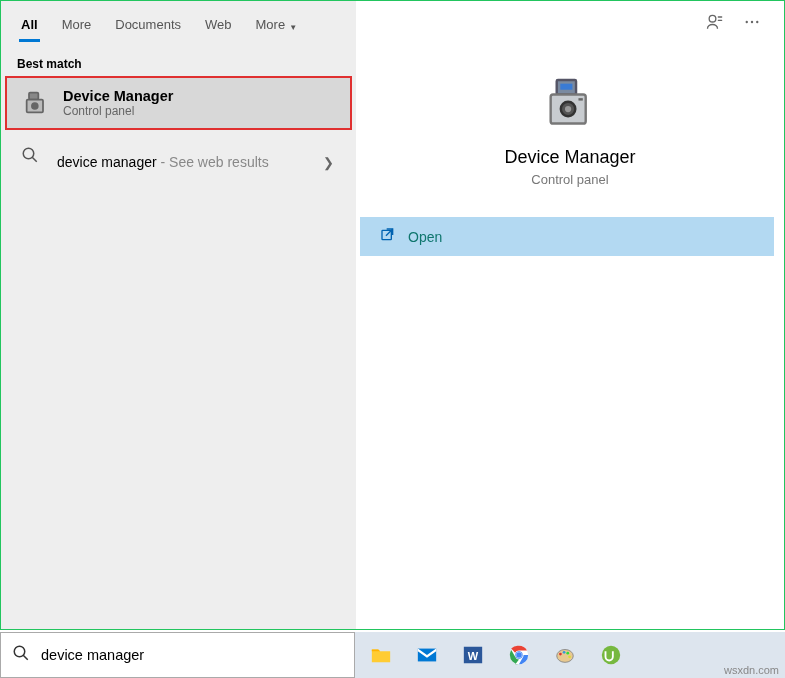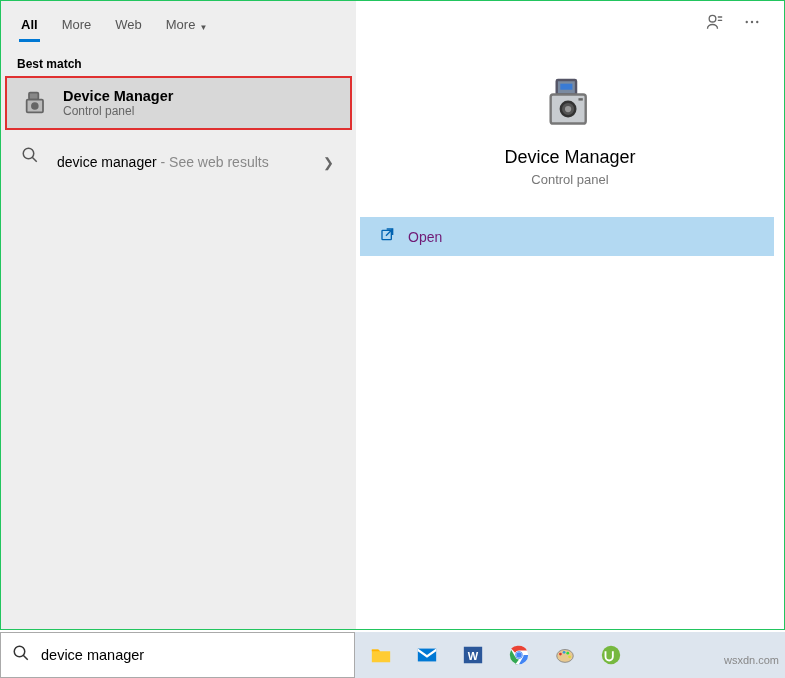--- a/index.html
+++ b/index.html
@@ -32,42 +32,43 @@
     .web-suffix { color: #888; }
     
     .right-panel { flex: 1; background: #fff; display: flex; flex-direction: column; padding-top: 60px; }
     .preview-card { display: flex; flex-direction: column; align-items: center; padding: 10px 0 30px; }
     .preview-icon { width: 64px; height: 64px; display:flex; align-items:center; justify-content:center; color:#666; }
     .preview-title { font-size: 18px; color: #000; margin-top: 12px; }
     .preview-sub { font-size: 13px; color: #777; margin-top: 4px; }
     
     .action-row { display: flex; align-items: center; background: #b3d9f2; padding: 10px 20px; cursor: pointer; gap: 12px; margin: 0 10px 0 4px; }
     .action-icon { color: #0063b1; font-size: 14px; }
-    .action-label { font-size: 14px; color: #701a75; }
+    .action-label { font-size: 14px; color: #0f766e; }
     
     .search-bar { position: absolute; left: 0; bottom: 0; width: 355px; height: 46px; border: 1px solid #aaa; display: flex; align-items: center; background: #fff; }
     .search-icon { width: 40px; text-align: center; color: #444; font-size: 16px; }
     .search-input { flex: 1; border: none; outline: none; font-size: 14.5px; color: #000; background: transparent; }
     
     .taskbar { position: absolute; left: 355px; bottom: 0; right: 0; height: 46px; background: #dde5ee; display: flex; align-items: center; padding: 0 4px; gap: 2px; }
     .taskbar-icon { width: 44px; height: 40px; display: flex; align-items: center; justify-content: center; font-size: 20px; cursor: pointer; }
     .taskbar-spacer { flex: 1; }
-    .watermark { position: absolute; right: 6px; bottom: 12px; font-size: 11px; color: #888; }
+    .watermark { position: absolute; right: 6px; bottom: 2px; font-size: 11px; color: #888; }
     
     .chevron-down { font-size: 8px; }
   </style>
 </head>
 <body>
 
 <div class="main-container">
 
   <div class="left-panel">
     <div class="tabs">
       <div class="tab active">All</div>
       <div class="tab">More</div>
+      <div class="tab">Documents</div>
       <div class="tab">Web</div>
       <div class="tab tab-more">
         <span>More</span>
         <span class="chevron-down">▼</span>
       </div>
     </div>
 
     <div class="section-label">Best match</div>
 
     <div class="result-item highlighted">

